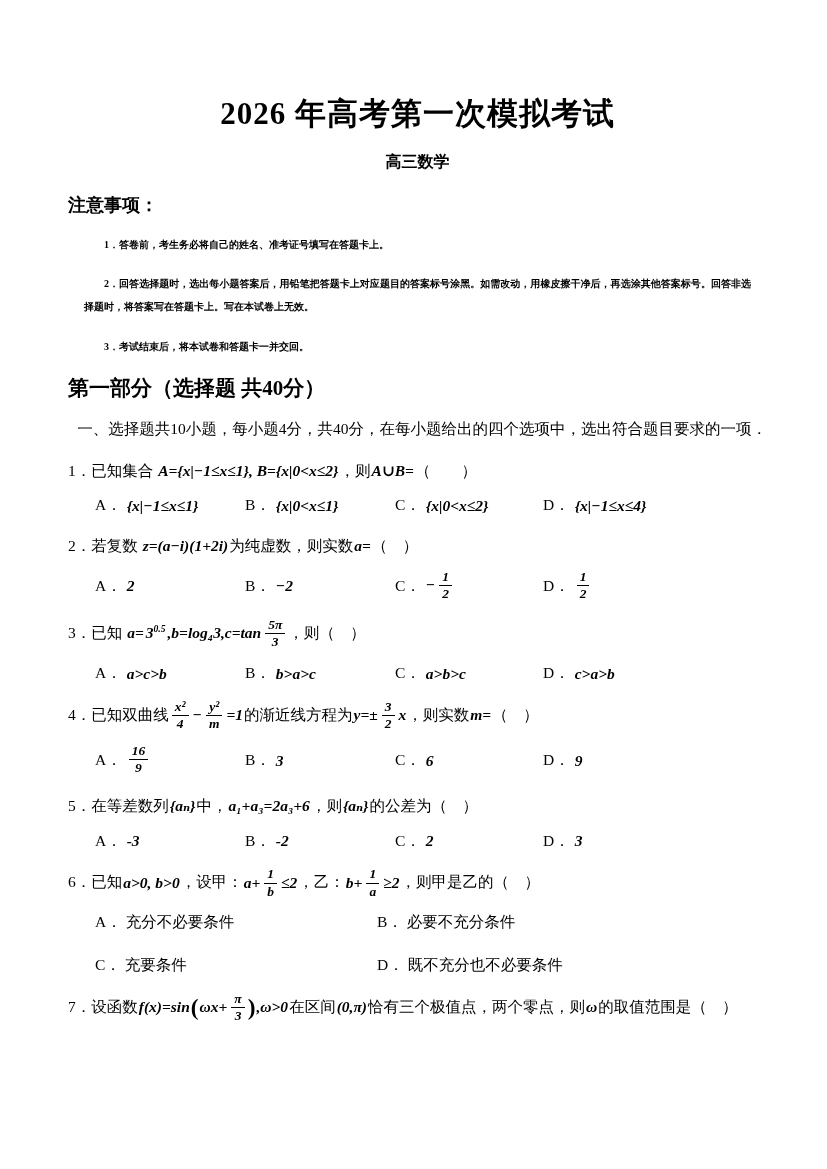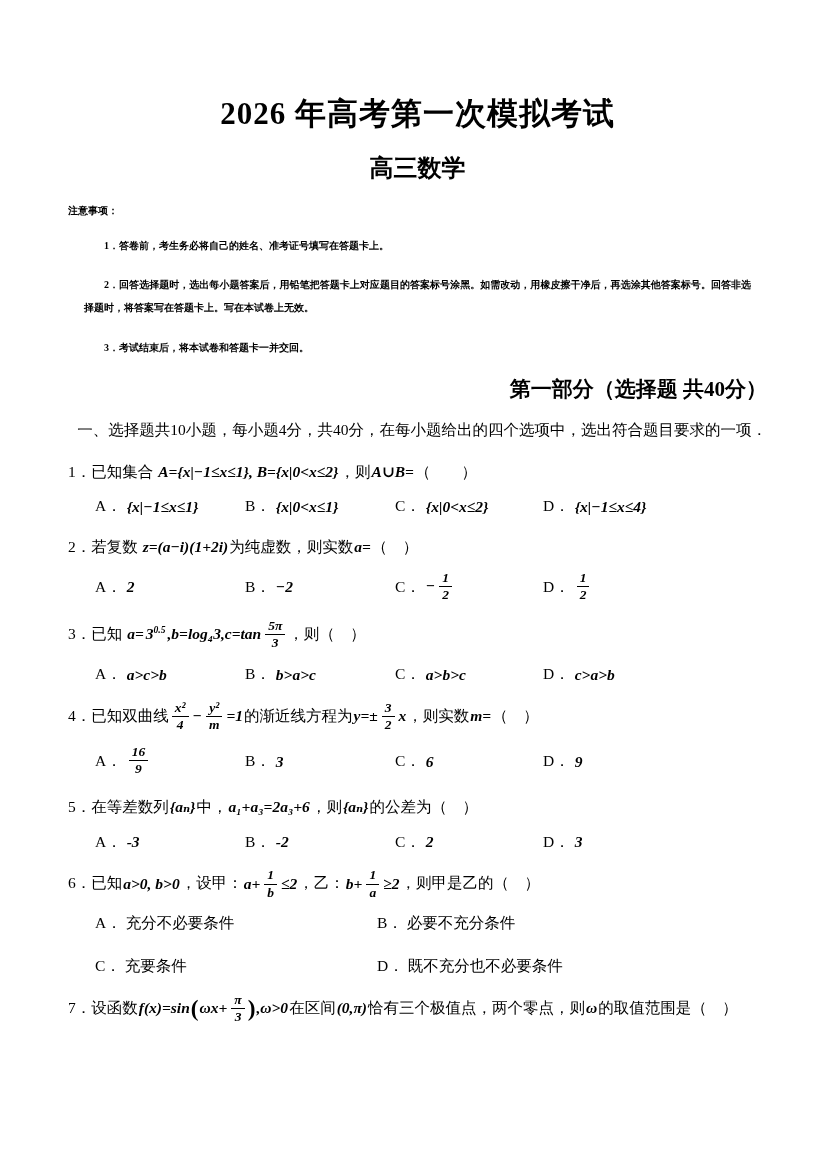--- a/index.html
+++ b/index.html
@@ -4,27 +4,27 @@
 <style>
   html,body{margin:0;padding:0;background:#ffffff;}
   body{
     width:827px;height:1169px;overflow:hidden;
     color:#000;
     font-family:"Liberation Serif","DejaVu Serif",serif;
   }
   .page{padding:93px 60px 0 68px;box-sizing:border-box;}
 
   .title{text-align:center;font-size:31px;font-weight:bold;letter-spacing:1px;margin:0;}
-  .subtitle{text-align:center;font-size:24px;font-weight:bold;margin:17px 0 0 0;}
+  .subtitle{text-align:center;font-size:16px;font-weight:bold;margin:17px 0 0 0;}
   .meta{text-align:center;font-size:15px;font-style:italic;margin:17px 0 0 0;letter-spacing:1px;}
 
-  .notice-label{font-size:10px;font-weight:bold;margin:20px 0 0 0;}
+  .notice-label{font-size:18px;font-weight:bold;margin:20px 0 0 0;}
   .notice-item{font-size:10px;line-height:2.32;text-indent:2em;margin:16px;text-align:justify;font-weight:bold;}
 
-  .section-title{text-align:right;font-size:21px;font-weight:bold;margin:12px 0 0 0;}
+  .section-title{text-align:left;font-size:21px;font-weight:bold;margin:12px 0 0 0;}
   .intro{font-size:15.5px;margin:15px 0 0 0;line-height:1.6;text-align:right;}
 
   .question{margin:15px 0 0 0;}
   .stem{font-size:15.5px;margin:0;line-height:1.75;}
   .options{display:grid;margin:11px 0 0 0;padding-left:27px;font-size:15.5px;align-items:center;}
   .cols4{grid-template-columns:150px 150px 148px auto;}
   .cols2{grid-template-columns:282px auto;row-gap:21px;}
   .opt{display:flex;align-items:center;min-height:22px;}
   .opt-label{margin-right:4px;white-space:pre;}
 

